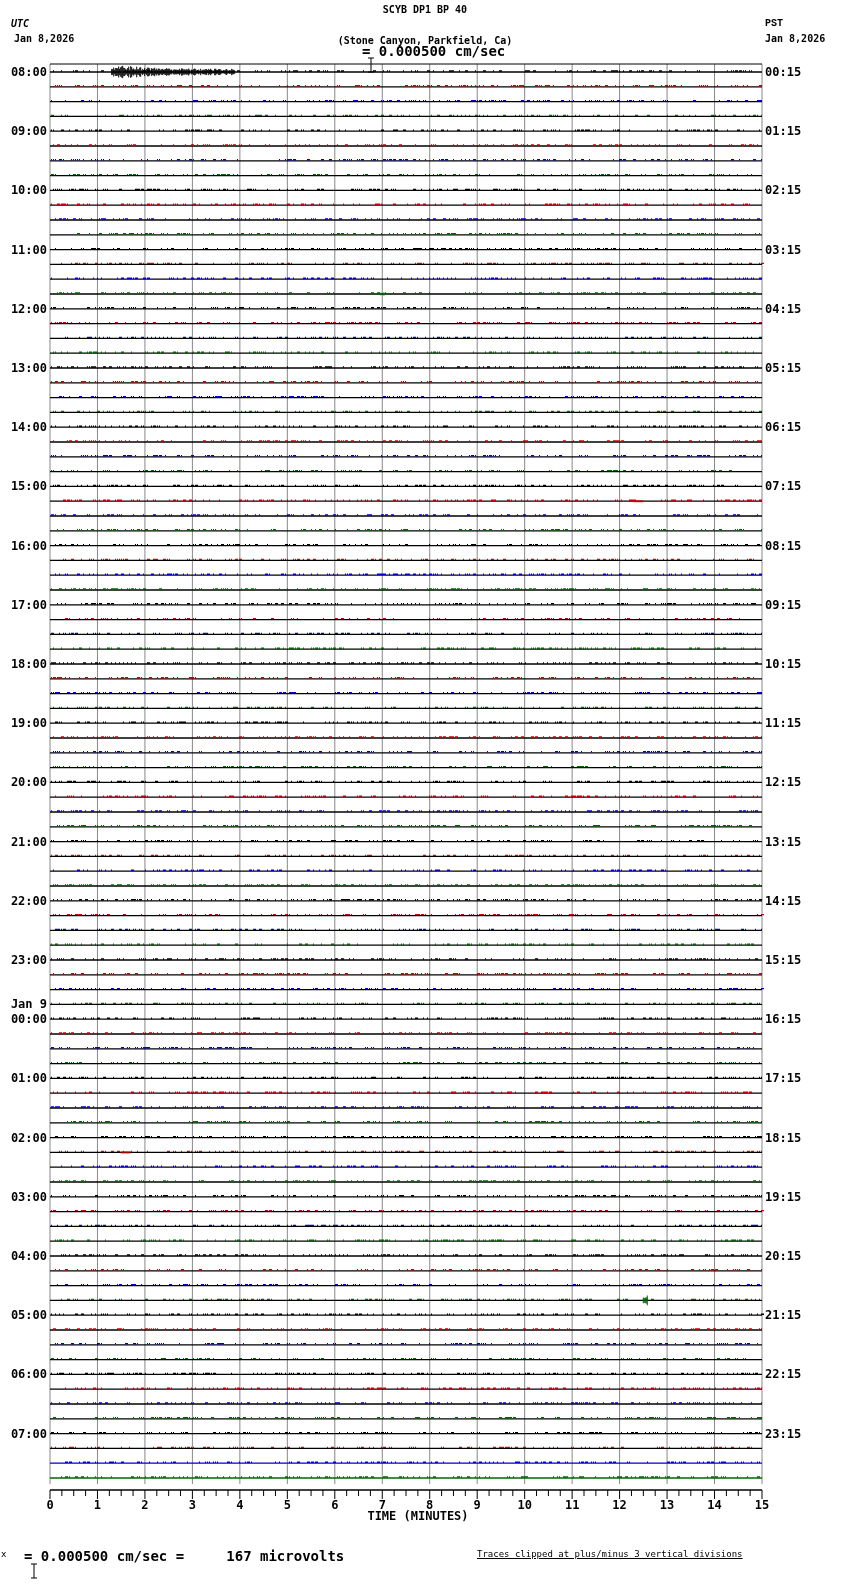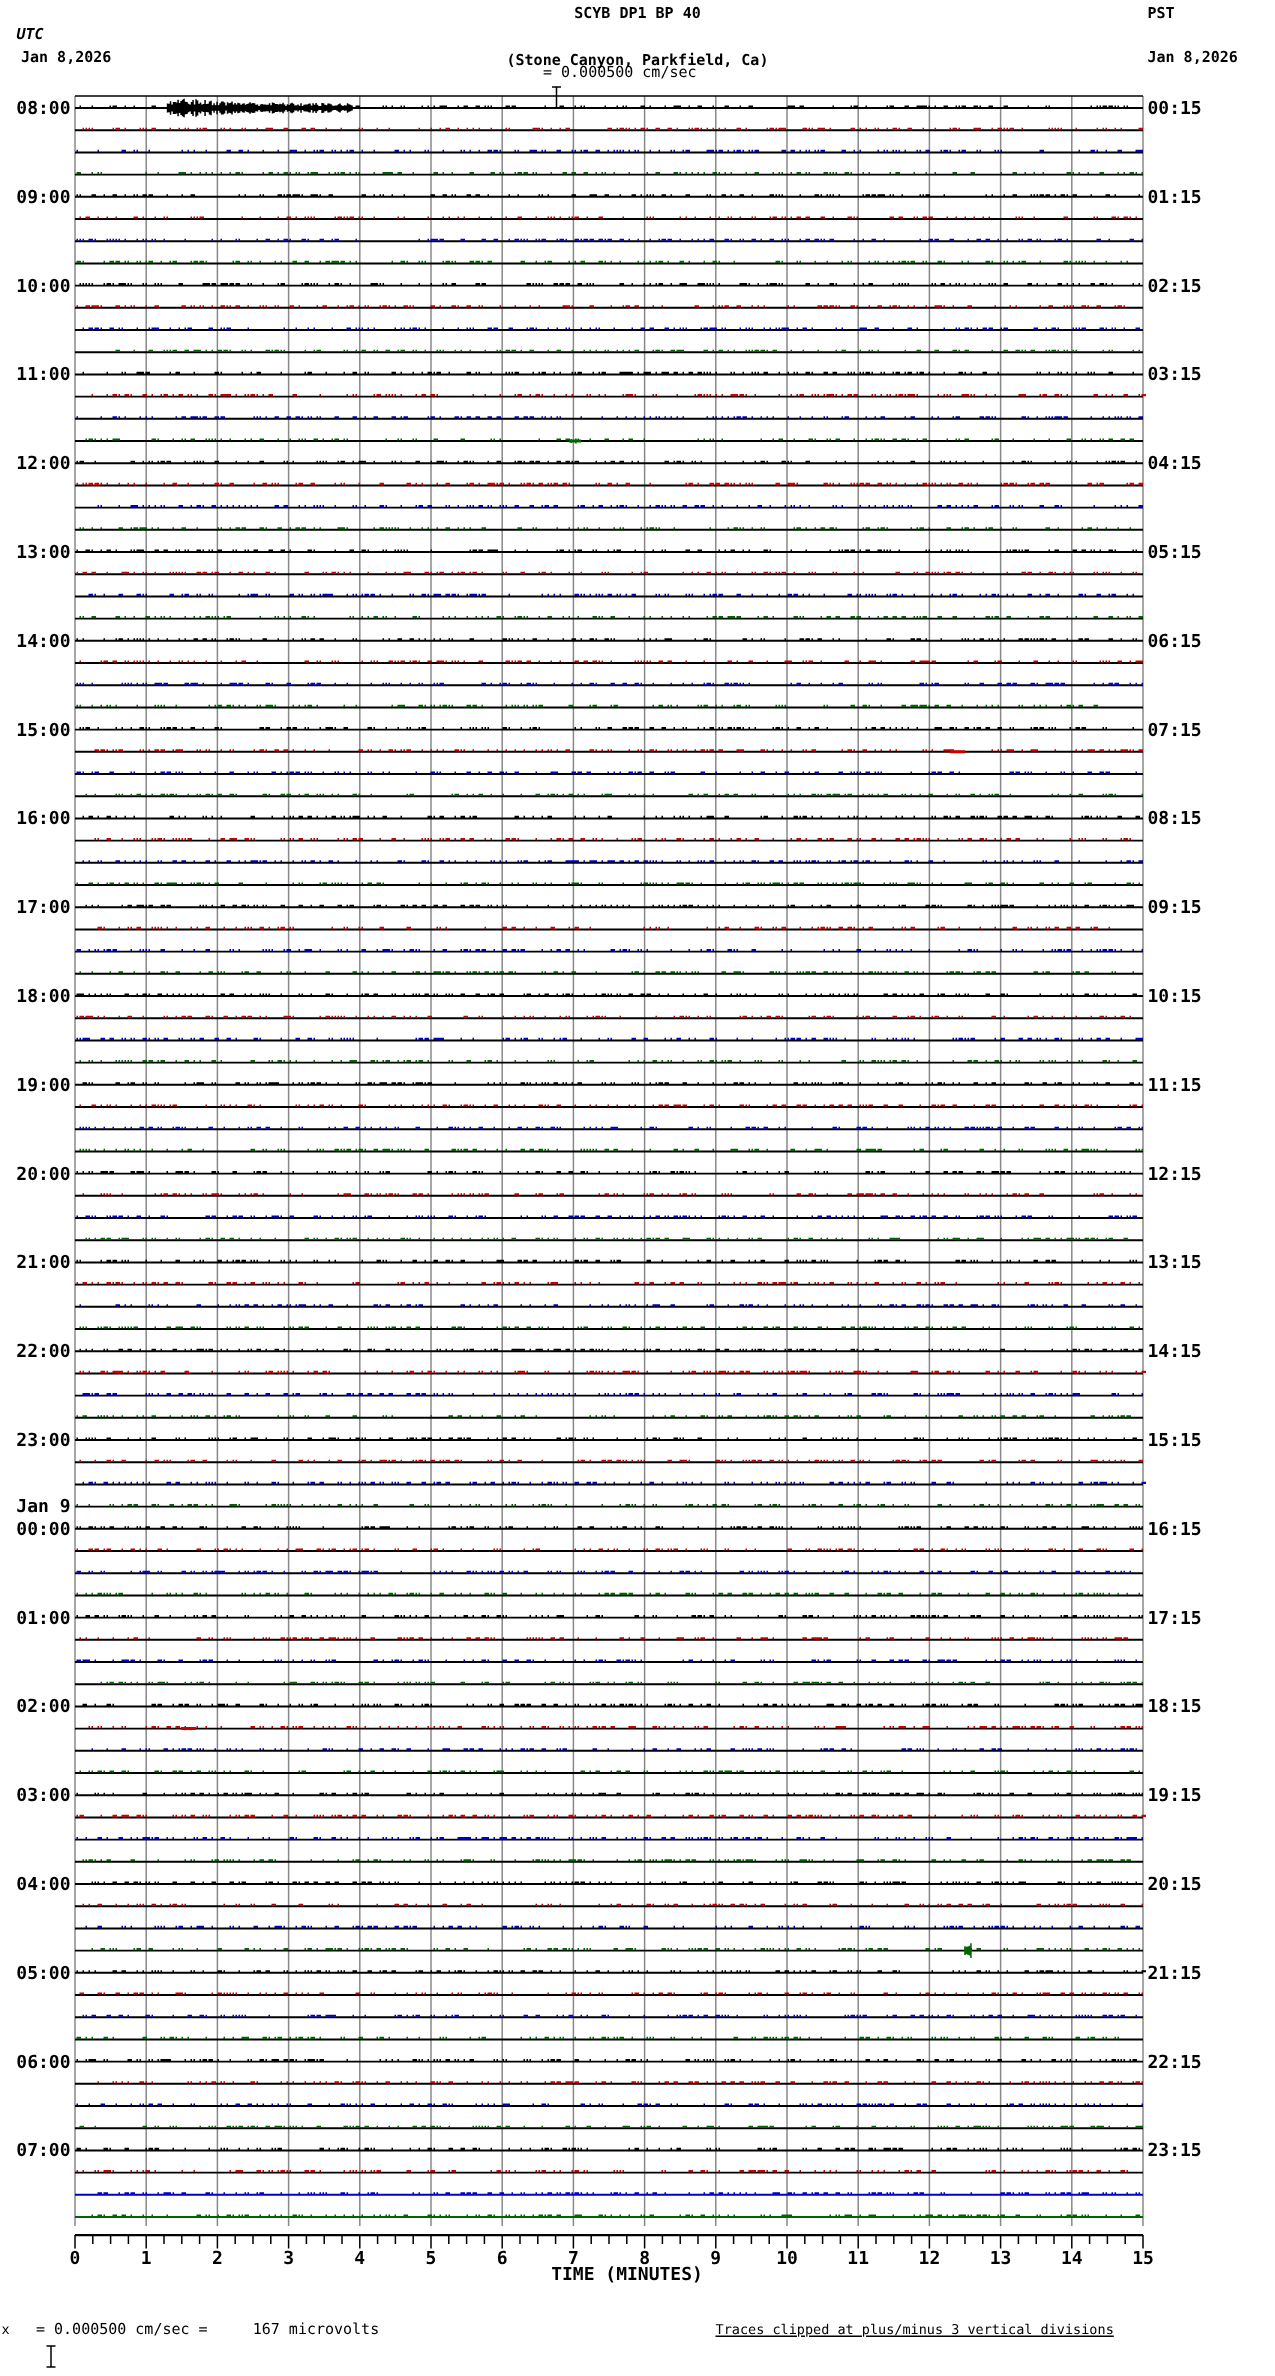--- a/index.html
+++ b/index.html
@@ -1,19 +1,19 @@
 <!DOCTYPE html>
 <html><head>
   <meta charset="utf-8">
   <style>
     html, body { margin: 0; padding: 0; background: #ffffff; }
     body { width: 850px; height: 1584px; position: relative; overflow: hidden; font-family: "DejaVu Sans Mono", "Liberation Mono", monospace; color: #000; }
     .abs { position: absolute; white-space: pre; }
     .hdr { font-size: 10px; font-weight: bold; }
-    .small { font-size: 10px; }
+    .small { font-size: 14px; font-weight: bold; }
     .tiny { font-size: 9px; }
     .title-center { text-align: center; width: 300px; left: 275px; }
     #plot { position: absolute; left: 0; top: 0; }
     .lbl { font-family: "DejaVu Sans Mono", "Liberation Mono", monospace; font-size: 12px; font-weight: bold; }
     .ticklbl { font-family: "DejaVu Sans Mono", "Liberation Mono", monospace; font-size: 12px; font-weight: bold; }
   </style>
 </head>
 <body>
 
 <div class="abs hdr title-center" style="top:4px;">SCYB DP1 BP 40</div>
@@ -22,21 +22,21 @@
   <svg width="8" height="16">
       <line x1="4" y1="1" x2="4" y2="15" stroke="#000" stroke-width="1"></line>
       <line x1="1" y1="1" x2="7" y2="1" stroke="#000"></line>
       <line x1="1" y1="15" x2="7" y2="15" stroke="#000"></line>
     </svg>
 </div>
 <div class="abs small" style="left:362px; top:43px;">= 0.000500 cm/sec</div>
 
 <div class="abs hdr" style="left:11px; top:18px;font-style:italic;">UTC</div>
 <div class="abs hdr" style="left:14px; top:33px;">Jan 8,2026</div>
-<div class="abs hdr" style="left:765px; top:4px;">PST</div>
+<div class="abs hdr" style="left:765px; top:18px;font-family:Liberation Mono, monospace;">PST</div>
 <div class="abs hdr" style="left:765px; top:33px;">Jan 8,2026</div>
 
 <svg id="plot" width="850" height="1584">
     <g>
       <line x1="50" y1="64" x2="50" y2="1484" stroke="#888888" stroke-width="1"></line>
       <line x1="97.46666666666667" y1="64" x2="97.46666666666667" y2="1484" stroke="#888888" stroke-width="1"></line>
       <line x1="144.93333333333334" y1="64" x2="144.93333333333334" y2="1484" stroke="#888888" stroke-width="1"></line>
       <line x1="192.4" y1="64" x2="192.4" y2="1484" stroke="#888888" stroke-width="1"></line>
       <line x1="239.86666666666667" y1="64" x2="239.86666666666667" y2="1484" stroke="#888888" stroke-width="1"></line>
       <line x1="287.33333333333337" y1="64" x2="287.33333333333337" y2="1484" stroke="#888888" stroke-width="1"></line>

